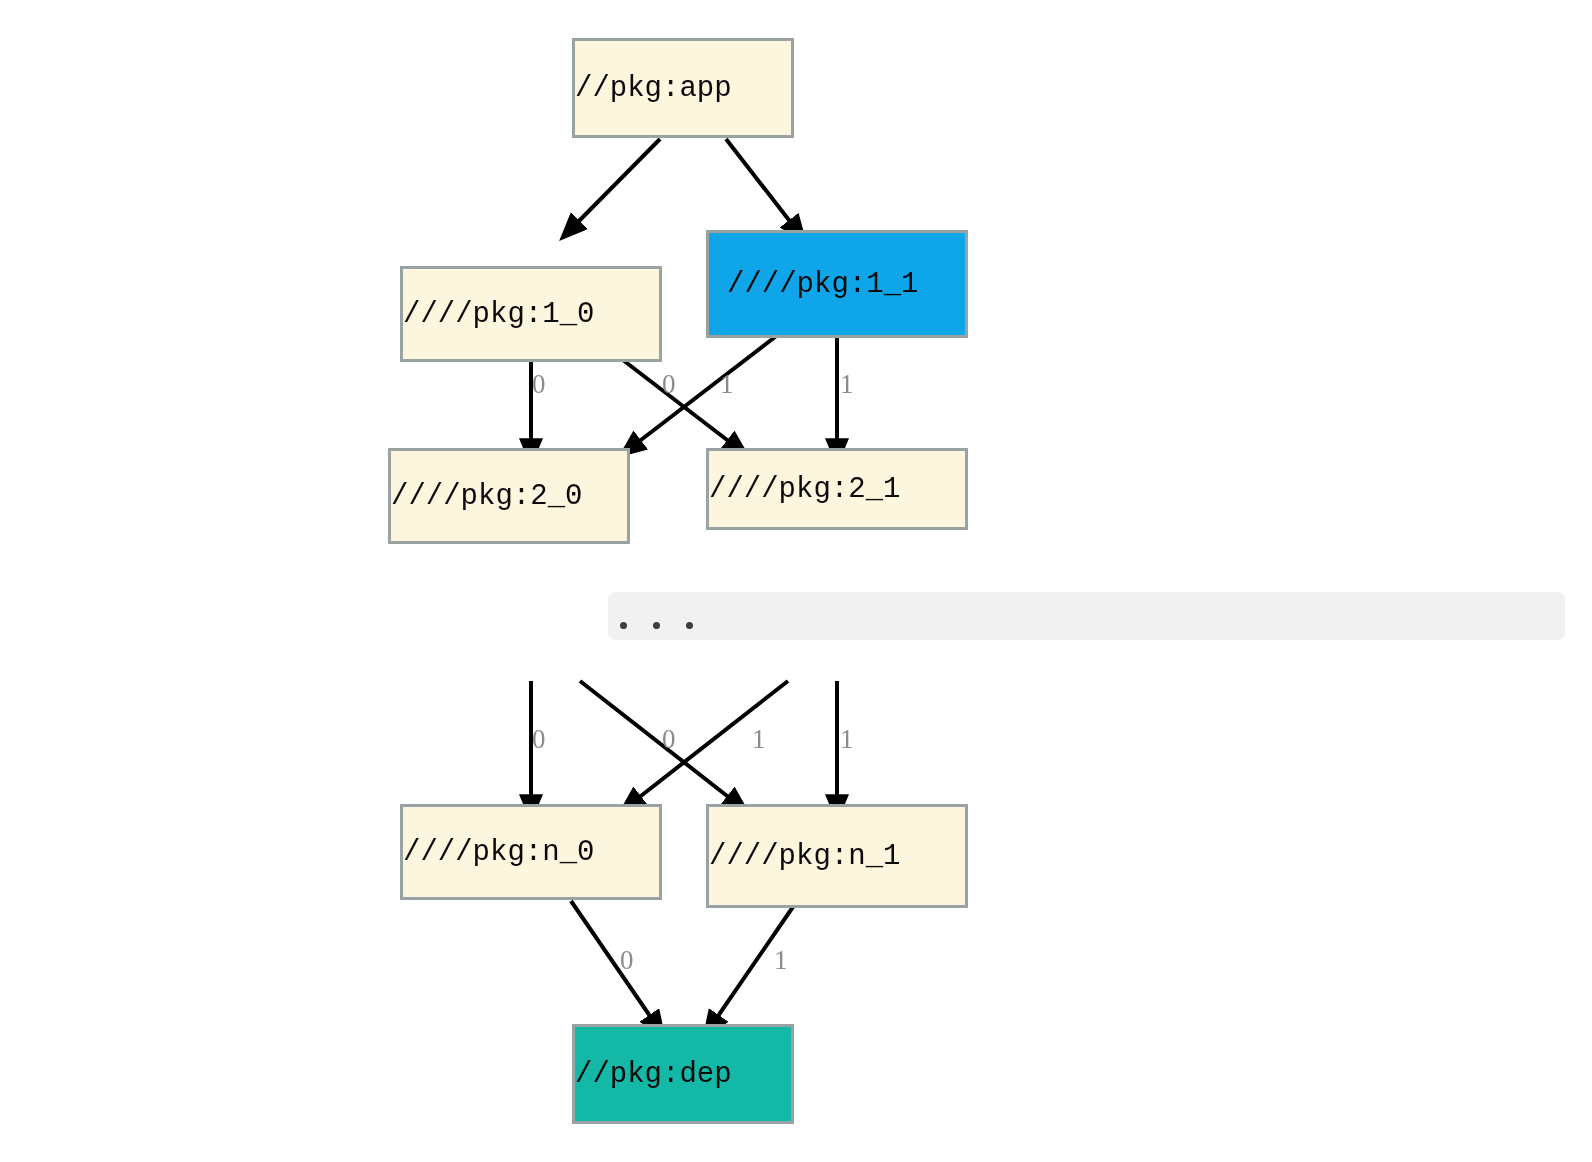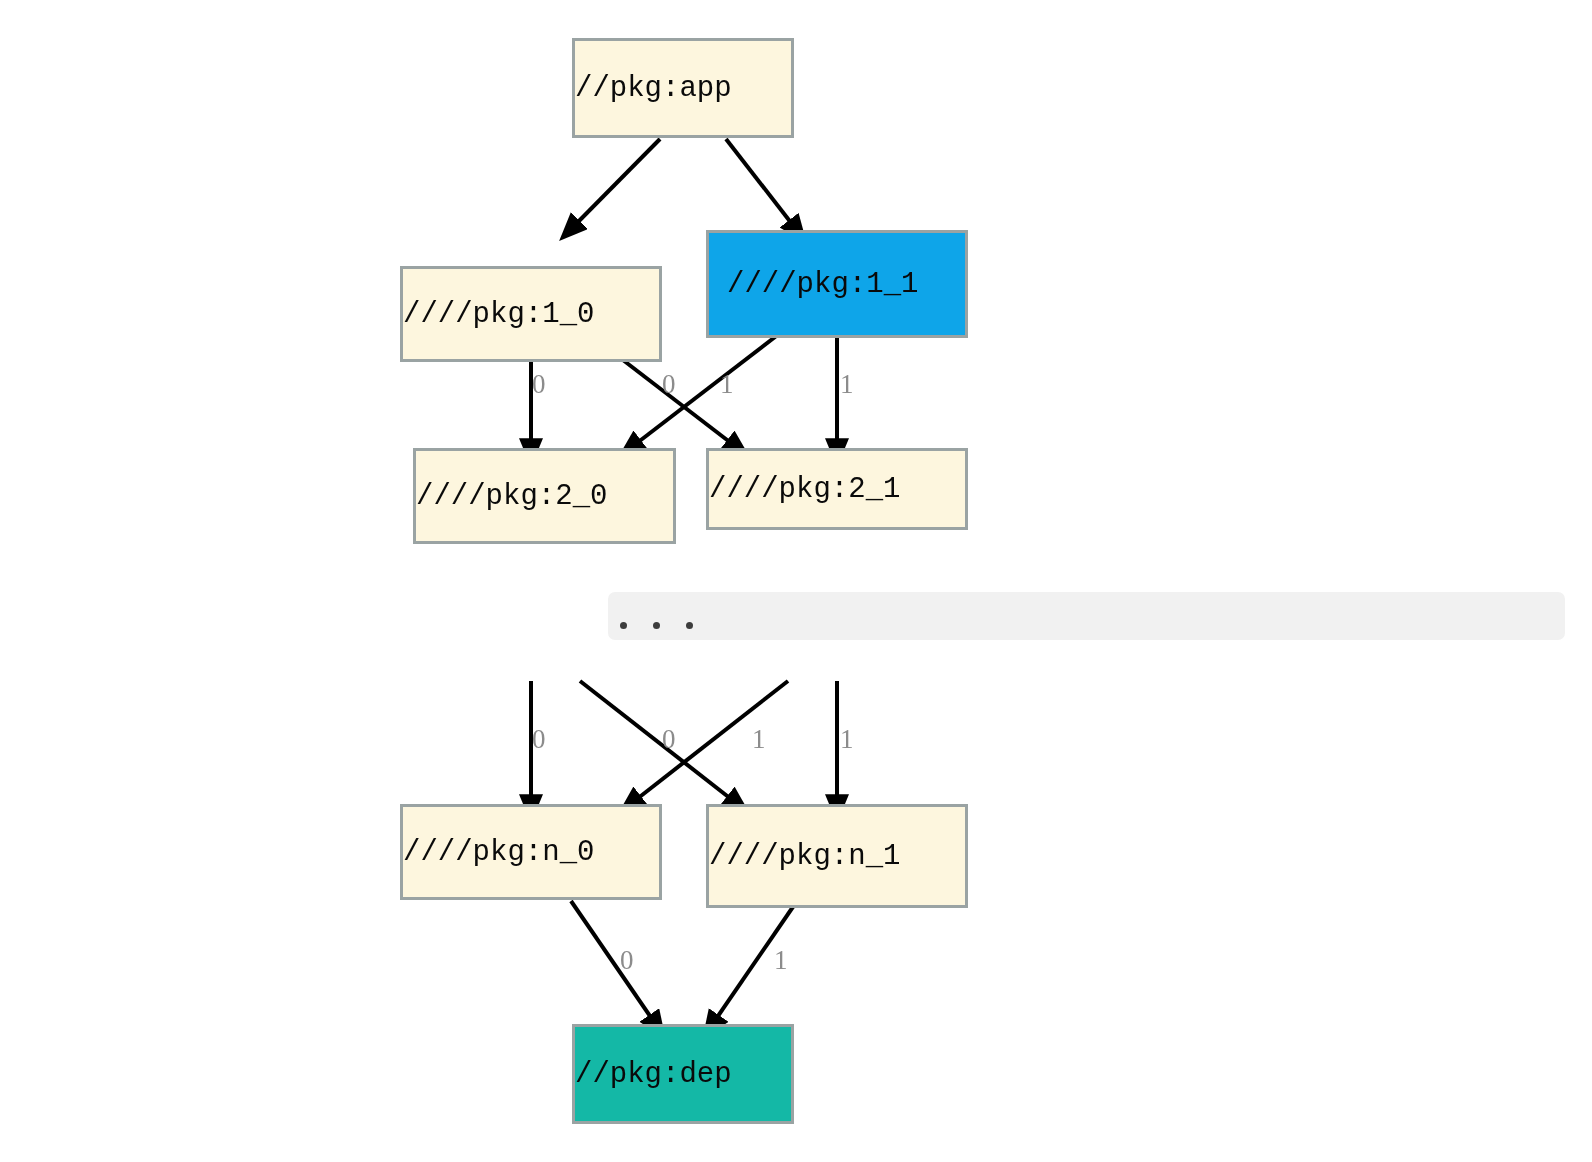--- a/index.html
+++ b/index.html
@@ -99,21 +99,21 @@
   <div id="nodes-layer">
       <div class="node-box" style="left: 572px; top: 38px; width: 222px; height: 100px; background: rgb(253, 246, 222); border-color: rgb(154, 163, 163);">
         <span class="node-label">//pkg:app</span>
       </div>
       <div class="node-box" style="left: 400px; top: 230px; width: 262px; height: 96px; background: rgb(253, 246, 222); border-color: rgb(154, 163, 163); margin-top: 36px;">
         <span class="node-label">////pkg:1_0</span>
       </div>
       <div class="node-box" style="left: 706px; top: 230px; width: 262px; height: 108px; background: #0ea5e9; border-color: rgb(154, 163, 163); padding-left: 18px;">
         <span class="node-label">////pkg:1_1</span>
       </div>
-      <div class="node-box" style="left: 413px; top: 448px; width: 263px; height: 96px; background: rgb(253, 246, 222); border-color: rgb(154, 163, 163);">
+      <div class="node-box" style="left: 388px; top: 448px; width: 242px; height: 96px; background: rgb(253, 246, 222); border-color: rgb(154, 163, 163);">
         <span class="node-label">////pkg:2_0</span>
       </div>
       <div class="node-box" style="left: 706px; top: 448px; width: 262px; height: 82px; background: rgb(253, 246, 222); border-color: rgb(154, 163, 163);">
         <span class="node-label">////pkg:2_1</span>
       </div>
       <div class="node-box" style="left: 400px; top: 804px; width: 262px; height: 96px; background: rgb(253, 246, 222); border-color: rgb(154, 163, 163);">
         <span class="node-label">////pkg:n_0</span>
       </div>
       <div class="node-box" style="left: 706px; top: 804px; width: 262px; height: 104px; background: rgb(253, 246, 222); border-color: rgb(154, 163, 163);">
         <span class="node-label">////pkg:n_1</span>

